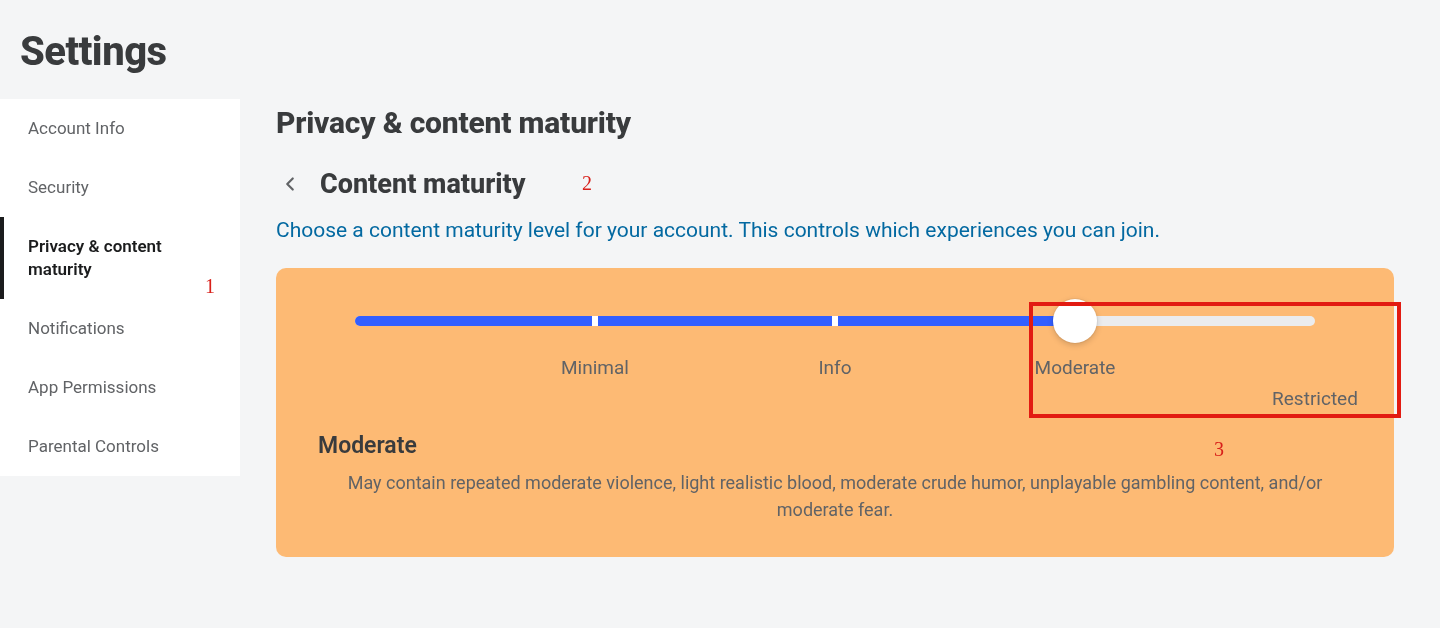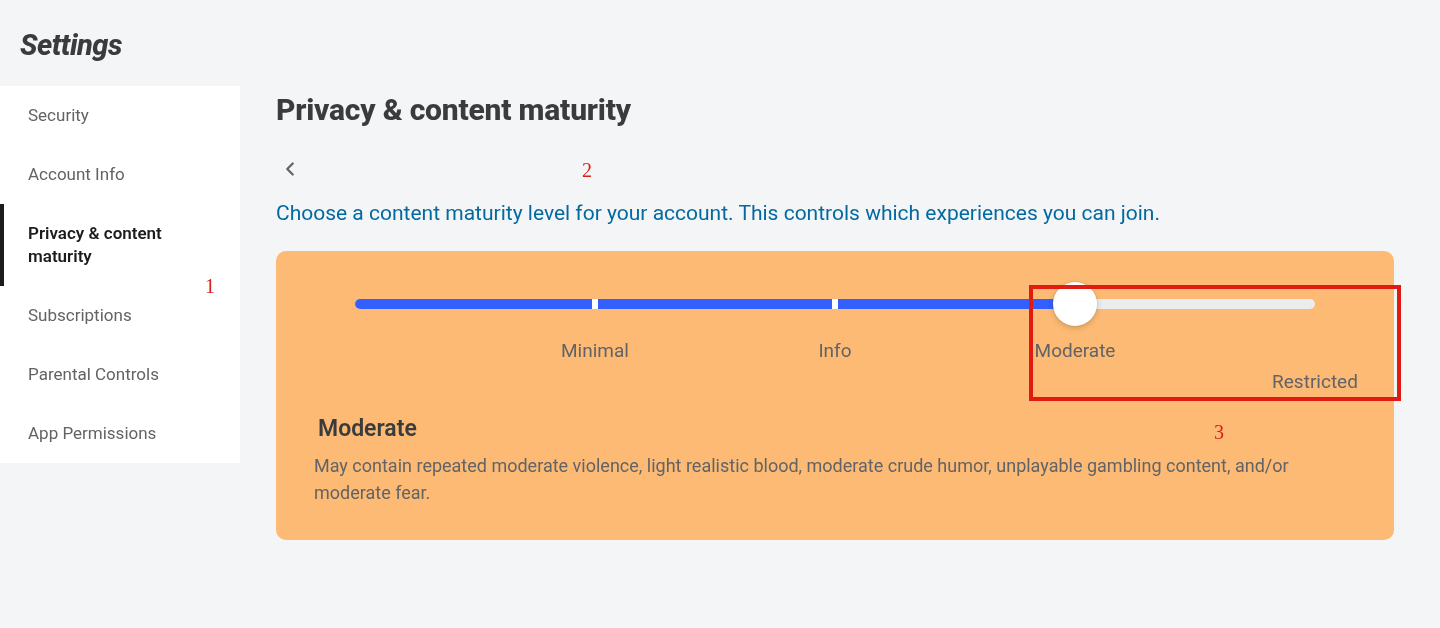--- a/index.html
+++ b/index.html
@@ -5,25 +5,24 @@
     * { box-sizing: border-box; margin: 0; padding: 0; }
     body {
       font-family: -apple-system, BlinkMacSystemFont, "Segoe UI", Roboto, Helvetica, Arial, sans-serif;
       background: #f4f5f6;
       color: #393b3d;
       width: 1440px;
       height: 628px;
       overflow: hidden;
     }
     .page-title {
-      font-size: 29px;
+      font-size: 40px;
       font-weight: 800;
       padding: 28px 0 24px 20px;
       letter-spacing: -0.5px;
-      font-style: italic;
     }
     .layout {
       display: flex;
       align-items: flex-start;
     }
     .sidebar {
       width: 240px;
       background: #ffffff;
       flex-shrink: 0;
     }
@@ -135,20 +134,21 @@
     .current-level {
       font-size: 23px;
       font-weight: 600;
       margin-left: 4px;
       margin-bottom: 10px;
     }
     .current-desc {
       font-size: 18px;
       color: #616366;
       line-height: 1.5;
+      text-align: center;
     }
     
     .annot {
       position: absolute;
       color: #d8201a;
       font-family: "Times New Roman", serif;
       font-size: 20px;
       pointer-events: none;
       z-index: 50;
     }
@@ -160,37 +160,38 @@
     }
   </style>
 </head>
 <body>
 
 <h1 class="page-title">Settings</h1>
 
 <div class="layout">
 
   <nav class="sidebar">
+    <div class="sidebar-item">Account Info</div>
     <div class="sidebar-item">Security</div>
-    <div class="sidebar-item">Account Info</div>
     <div class="sidebar-item active">Privacy &amp; content maturity</div>
-    <div class="sidebar-item">Subscriptions</div>
+    <div class="sidebar-item">Notifications</div>
+    <div class="sidebar-item">App Permissions</div>
     <div class="sidebar-item">Parental Controls</div>
-    <div class="sidebar-item">App Permissions</div>
   </nav>
 
   <main class="main">
     <h2 class="section-title">Privacy &amp; content maturity</h2>
 
     <div class="subheader-row" style="position:relative;">
       <div class="back-chevron">
         <svg viewBox="0 0 24 24" fill="none" stroke="currentColor" stroke-width="2.4" stroke-linecap="round" stroke-linejoin="round">
             <polyline points="15 18 9 12 15 6"></polyline>
           </svg>
       </div>
+      <div class="subheader-title">Content maturity</div>
       <span class="annot" style="left:306px; top:4px;">2</span>
     </div>
 
     <p class="description">Choose a content maturity level for your account. This controls which experiences you can join.</p>
 
     <div class="card">
 
       <div class="slider-wrap">
         <div class="slider-track">
 

